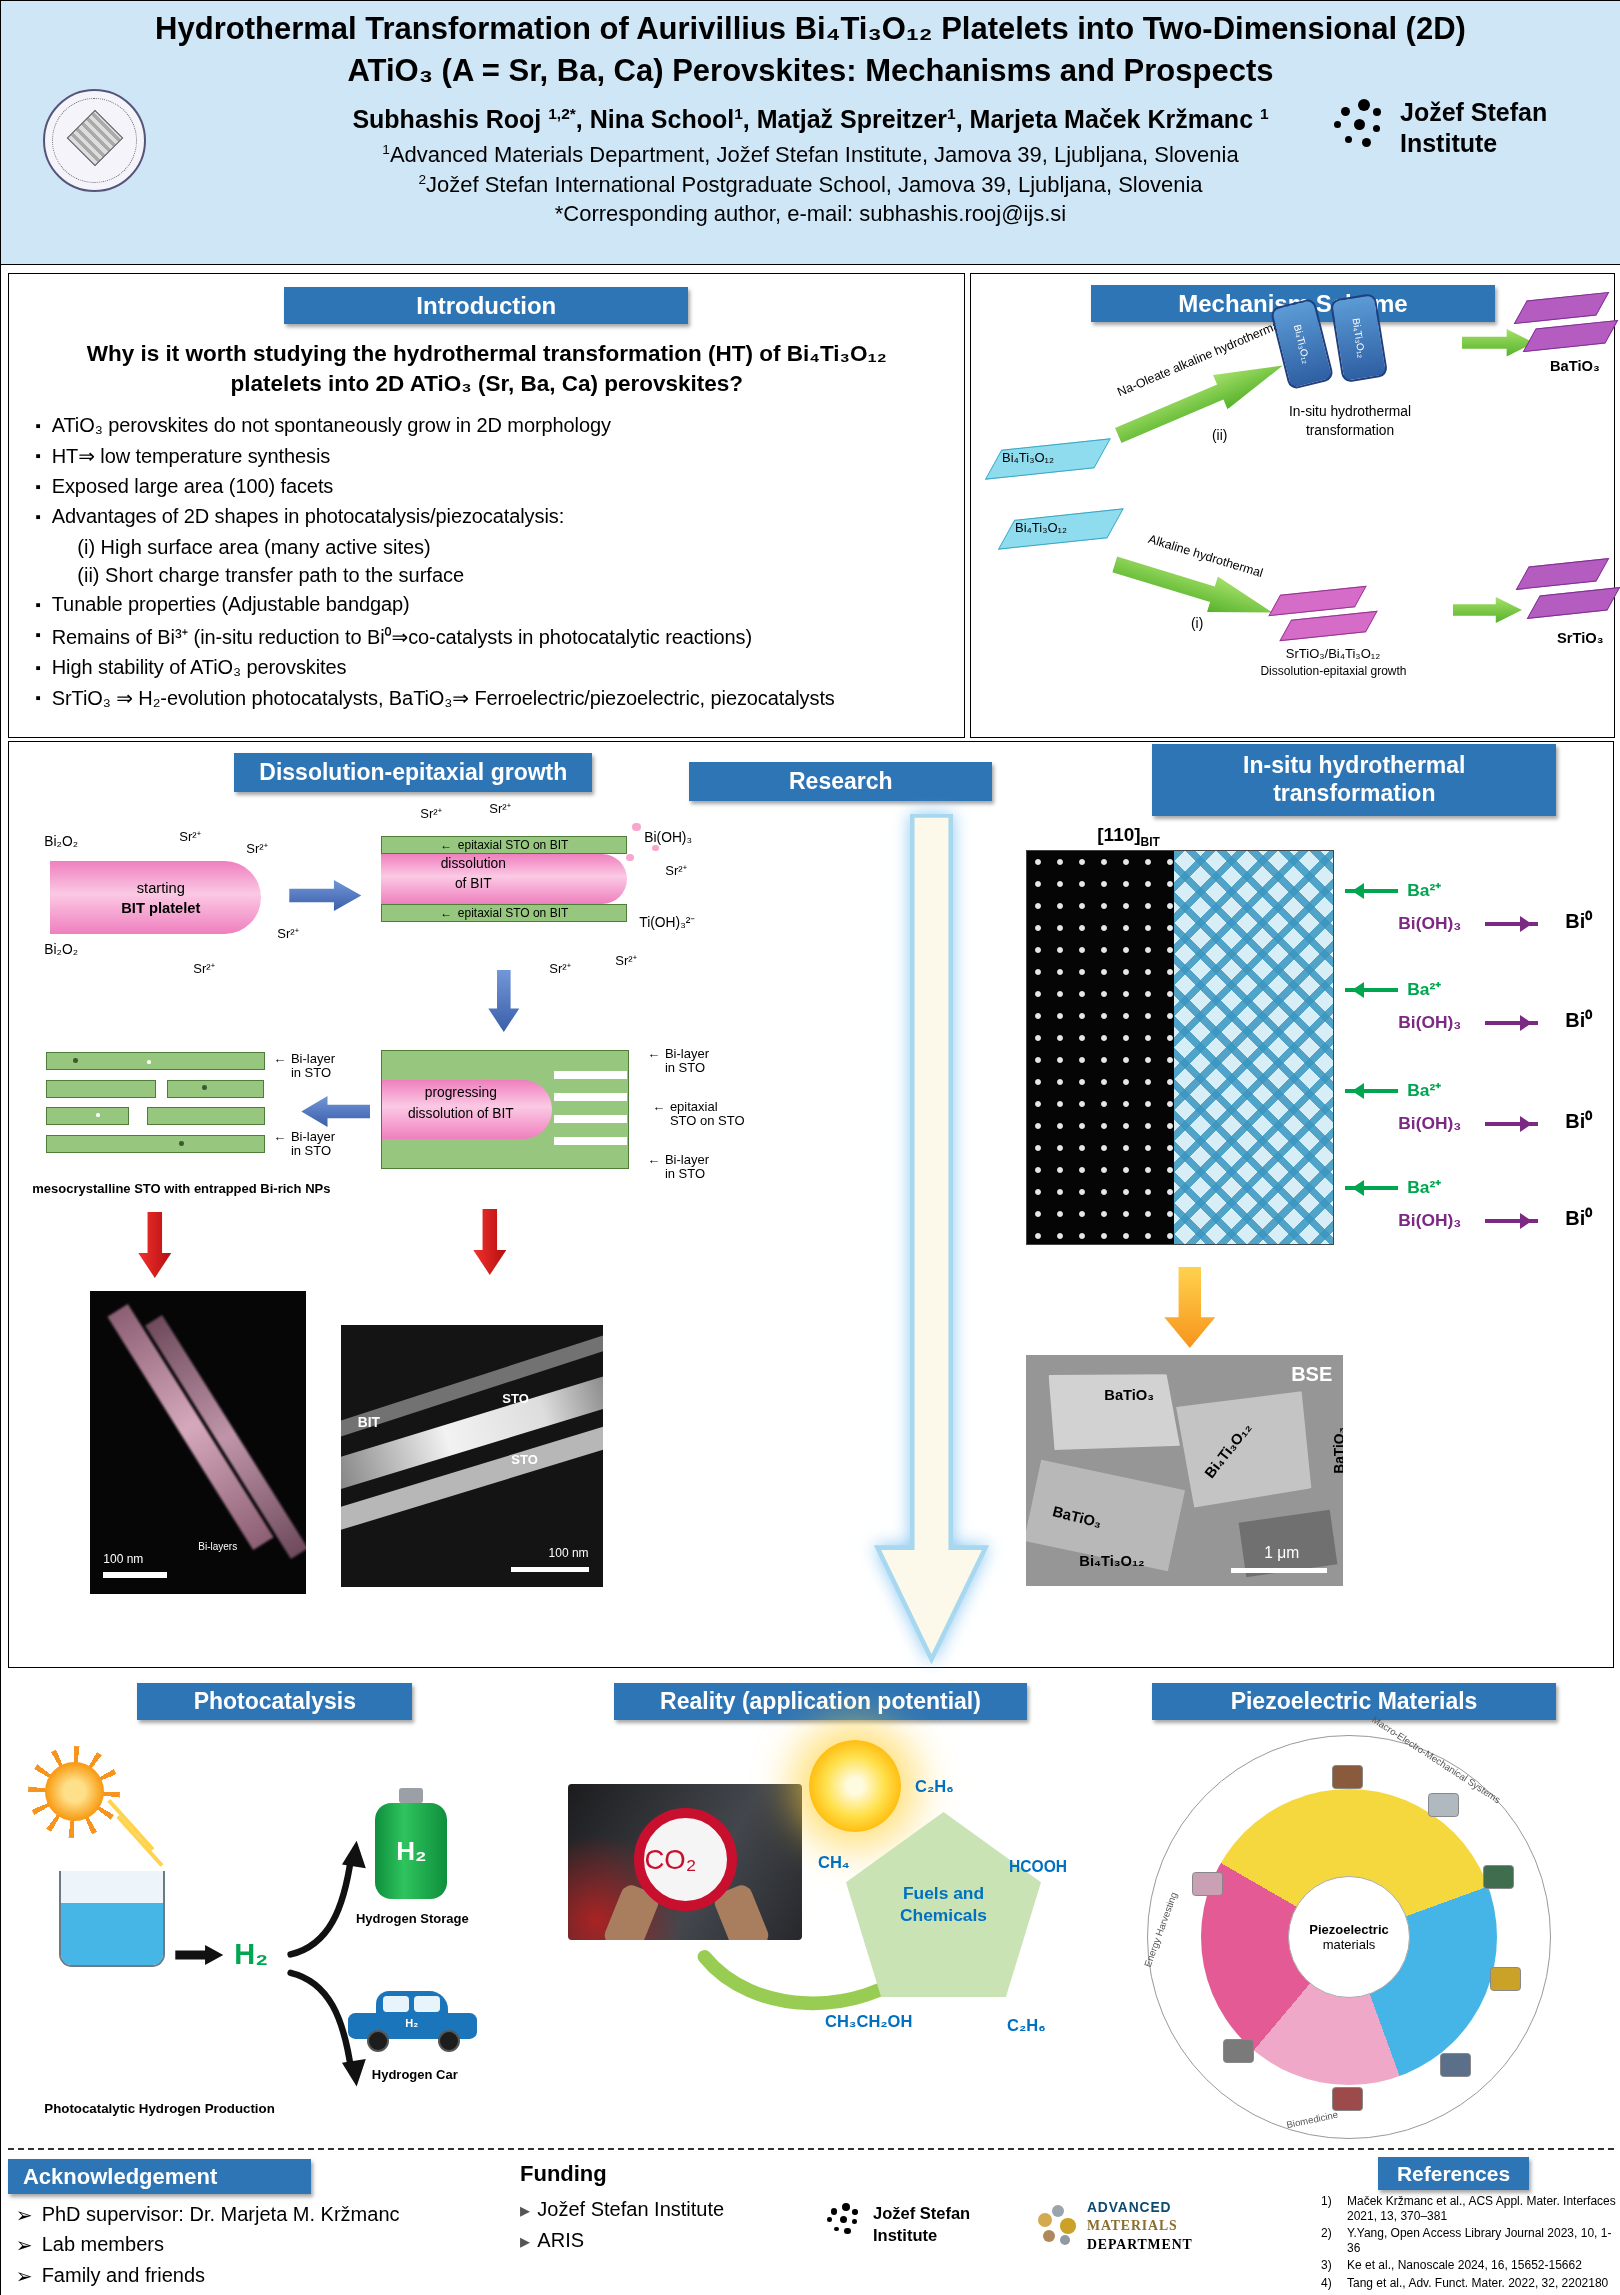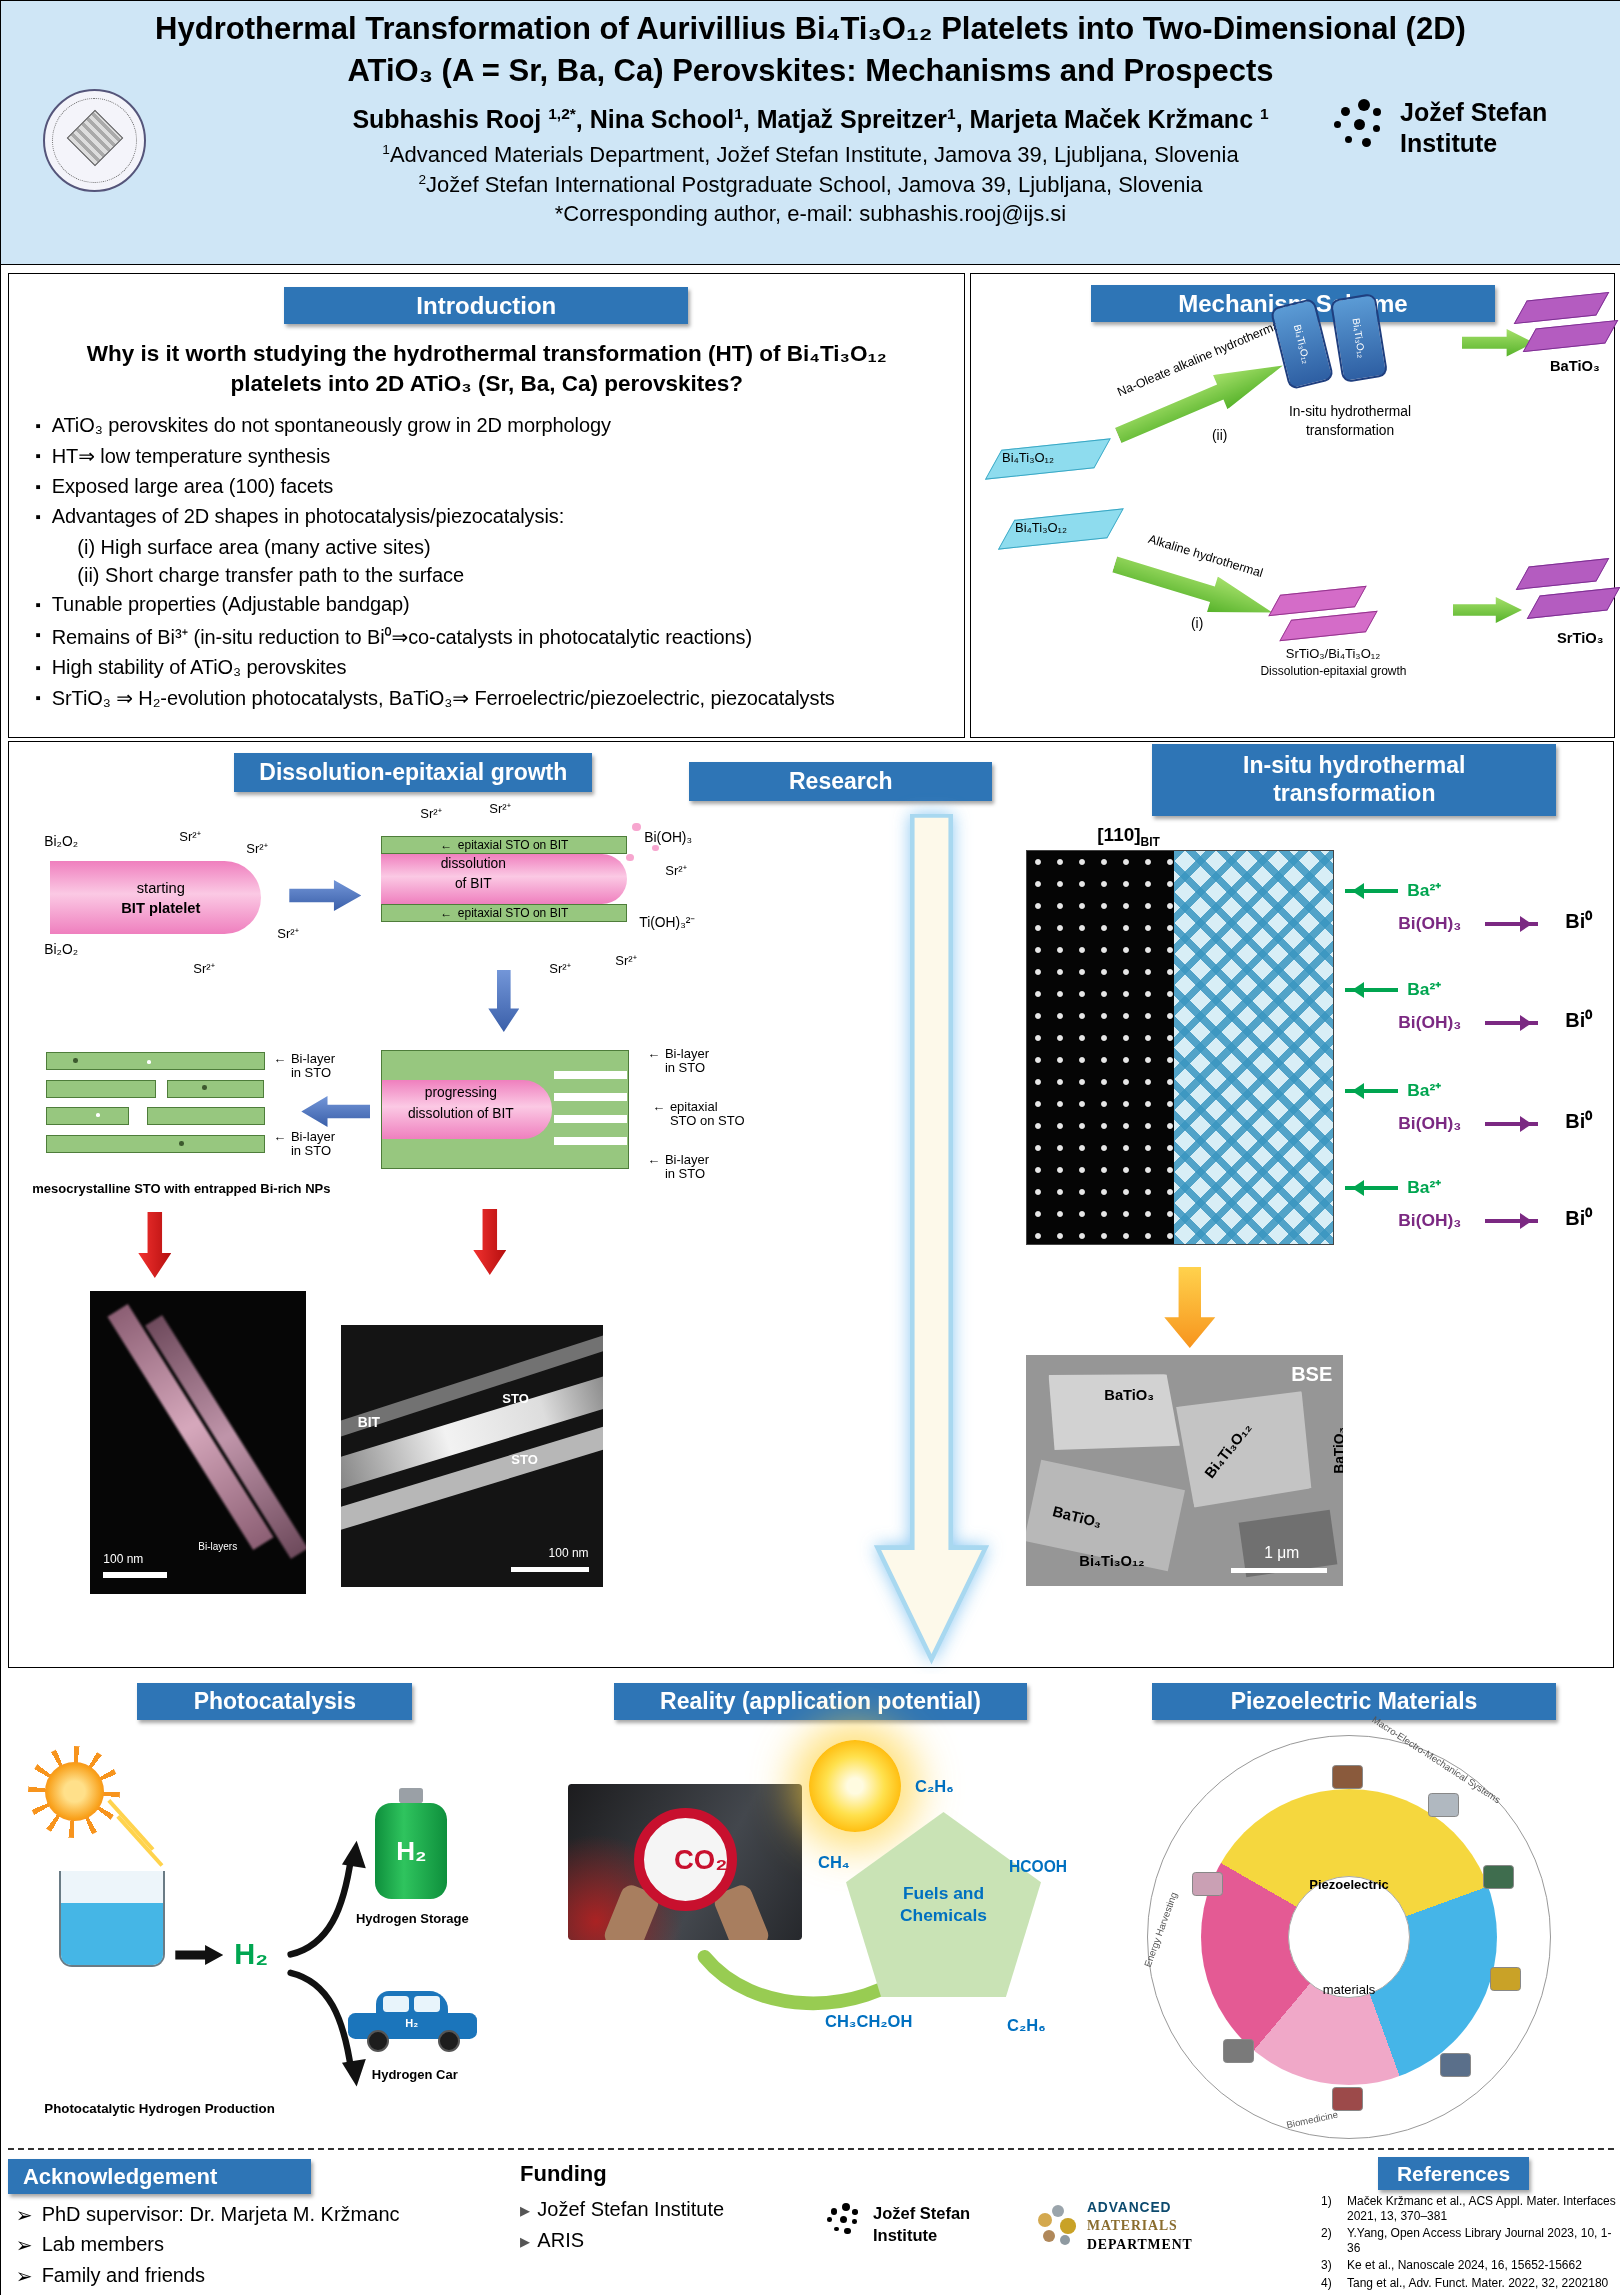--- a/index.html
+++ b/index.html
@@ -74,32 +74,32 @@
 .canister{position:absolute;border-radius:16.5px;background:linear-gradient(90deg,#0e8f3c,#2fc45e 40%,#0e8f3c);
   color:#fff;display:flex;align-items:center;justify-content:center;font-weight:bold;font-size:26px}
 .can-valve{position:absolute;top:-14.7px;left:24px;width:24px;height:14.7px;background:#9aa0a6;border-radius:2.8px}
 .car-cabin{position:absolute;background:#1b75bb;border-radius:13px 18.4px 0 0}
 .car-body{position:absolute;background:#1b75bb;border-radius:7.3px}
 .car-window{position:absolute;background:#e8f4fb;border-radius:3.7px}
 .wheel{position:absolute;width:22px;height:22px;border-radius:50%;background:#1d1d1d;border:2.8px solid #555}
 .photo{position:absolute;overflow:hidden;border-radius:3.7px;
   background:radial-gradient(circle at 12% 88%,rgba(200,30,30,.8),rgba(0,0,0,0) 35%),linear-gradient(120deg,#1c1c1e,#43474d 60%,#26282c)}
 .co2ring{position:absolute;border-radius:50%;background:#f5f5f5;border:10px solid #c8102e;
-  display:flex;align-items:center;justify-content:flex-end;font-weight:bold;color:#c8102e}
+  display:flex;align-items:center;justify-content:flex-start;font-weight:normal;color:#c8102e}
 .hand{position:absolute;background:#a87e5f;border-radius:11px}
 .sun2{position:absolute;border-radius:50%;
   background:radial-gradient(circle,#fffbe0 12%,#ffe14d 45%,#ffb400 78%,rgba(255,190,0,0));
   box-shadow:0 0 41px 16.5px rgba(255,210,60,.7)}
 .pent{position:absolute;background:#c9e3b5;clip-path:polygon(50% 0,100% 38%,82% 100%,18% 100%,0 38%)}
 .chem{position:absolute;color:#0070c0;font-weight:bold;white-space:nowrap}
 .wheelO{position:absolute;border-radius:50%;border:0.9px solid #999;background:#fff}
 .wheelC{position:absolute;inset:53px;border-radius:50%;
   background:conic-gradient(from -30deg,#f5d73e 0 100deg,#45b5e8 100deg 190deg,#f0a8c8 190deg 250deg,#e45a94 250deg 330deg,#f5d73e 330deg 360deg)}
 .wheelHub{position:absolute;inset:140px;border-radius:50%;background:#fff;border:0.9px solid #aaa;
-  display:flex;flex-direction:column;align-items:center;justify-content:space-between;font-size:13px}
+  display:flex;flex-direction:column;align-items:center;justify-content:center;font-size:13px}
 .thumb{position:absolute;width:31px;height:24px;border-radius:3.7px;border:0.9px solid #888}
 .riml{position:absolute;color:#555;font-size:9.6px;white-space:nowrap}
 
 .dash{position:absolute;border-top:2.8px dashed #333}
 .brow{display:flex;gap:11px;margin-bottom:5.5px;font-size:20px;letter-spacing:-0.1px;white-space:nowrap}
 .blt{font-size:15.6px;line-height:1.6}
 .srow{margin:0 0 5.5px 42px;font-size:20px;white-space:nowrap}
 .fitem{display:flex;gap:7.3px;font-size:20px;margin-bottom:7.3px}
 .ackrow{display:flex;gap:9.2px;font-size:20px;margin-bottom:6.4px;white-space:nowrap}
 .refrow{display:grid;grid-template-columns:26px 1fr;font-size:12px;line-height:14.7px;margin-bottom:2.8px}

